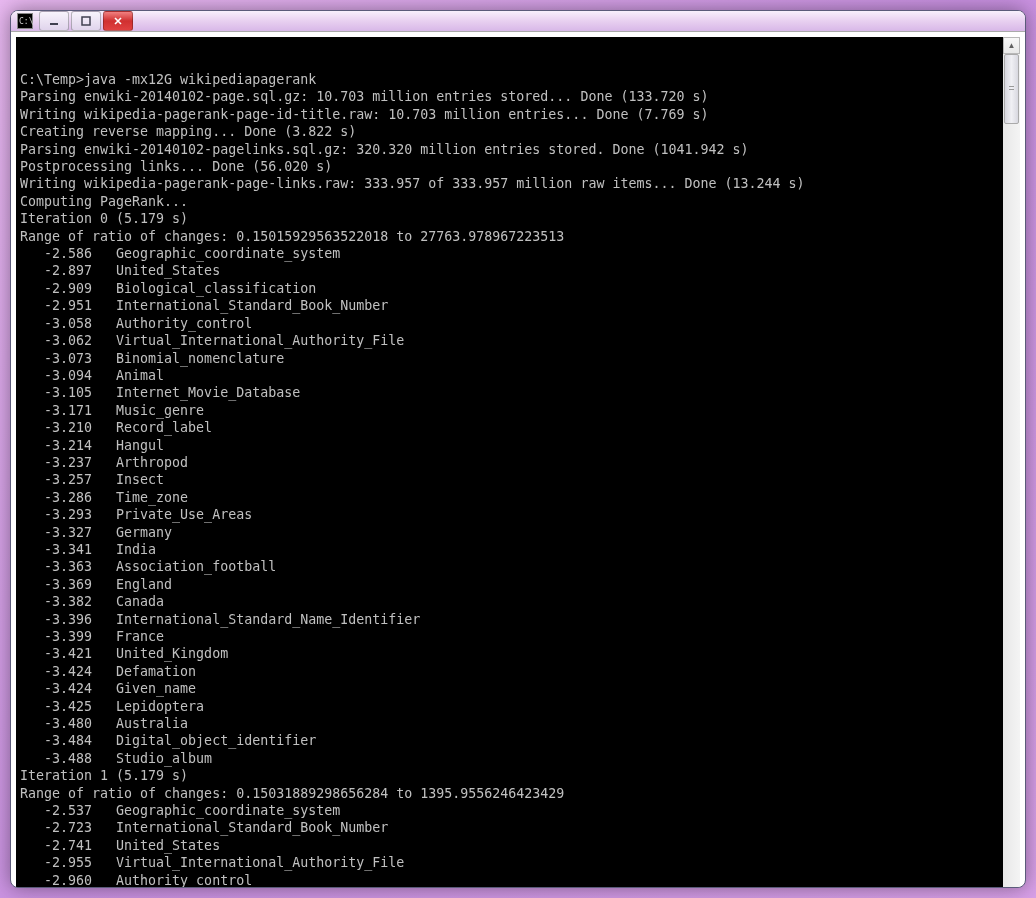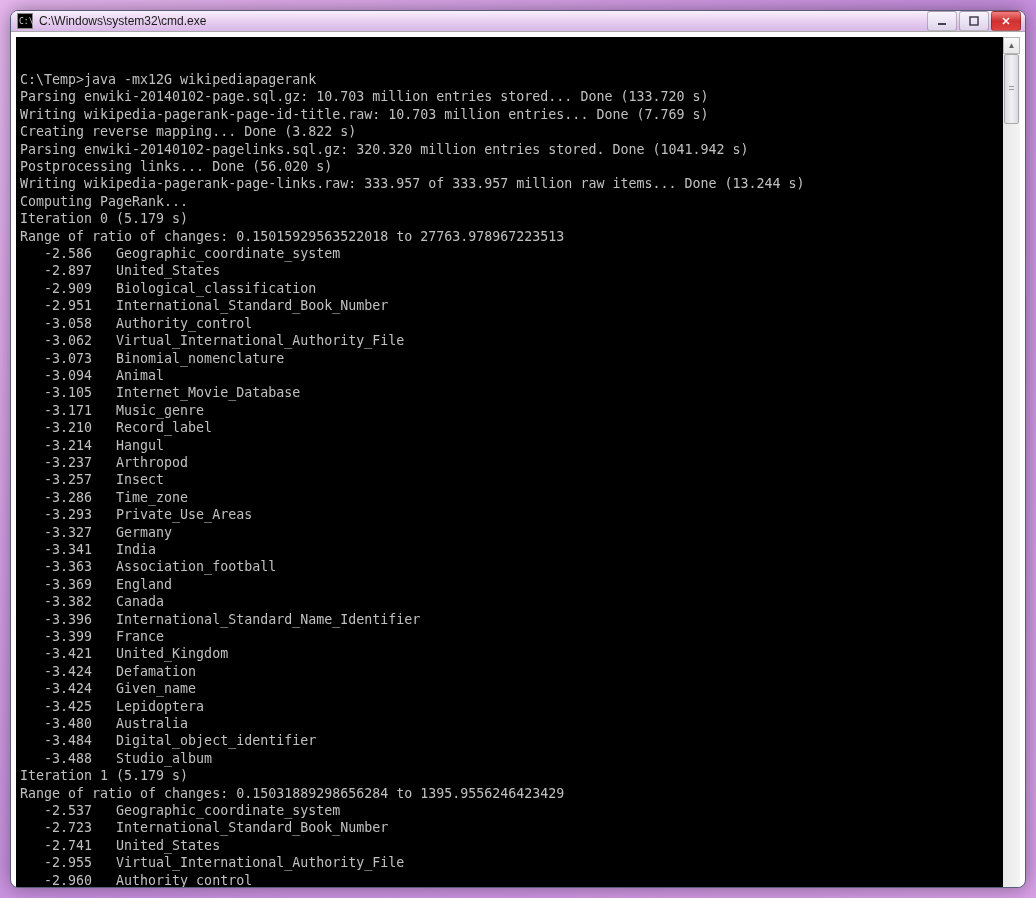--- a/index.html
+++ b/index.html
@@ -215,21 +215,20 @@
       width: 17px;
       background: #e8e8e8;
     }
   </style>
 </head>
 <body>
 
 <div class="window">
   <div class="titlebar">
     <div class="titlebar-icon">C:\</div>
-    <div class="titlebar-text">C:\Windows\system32\cmd.exe</div>
     <div class="window-controls">
       <div class="window-btn min">
         <svg viewBox="0 0 12 10">
             <rect x="2" y="7" width="8" height="2" fill="currentColor"></rect>
           </svg>
       </div>
       <div class="window-btn max">
         <svg viewBox="0 0 12 10">
             <rect x="2" y="1" width="8" height="8" fill="none" stroke="currentColor" stroke-width="1.5"></rect>
           </svg>

